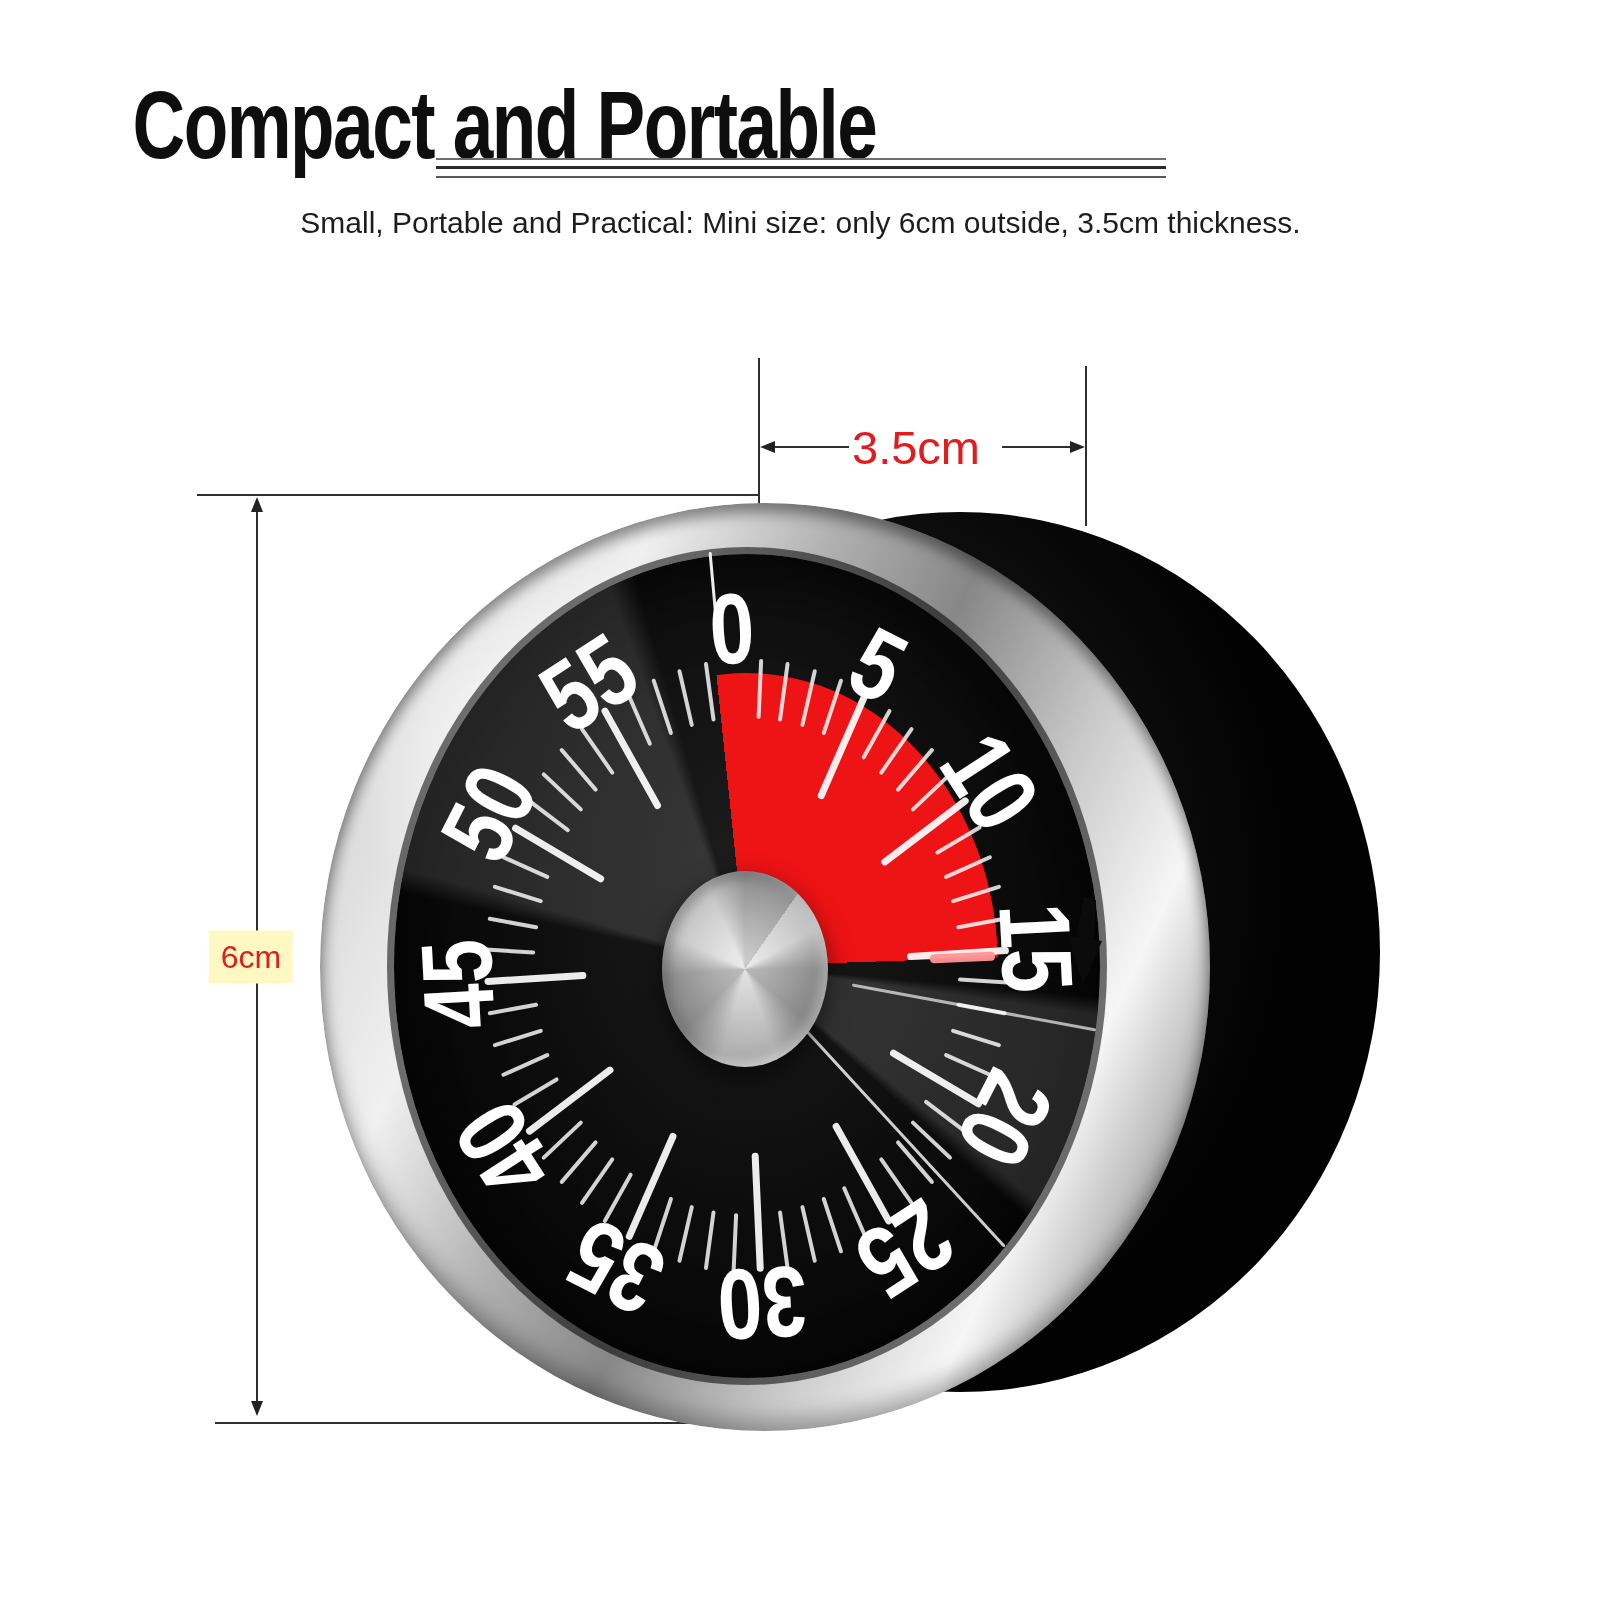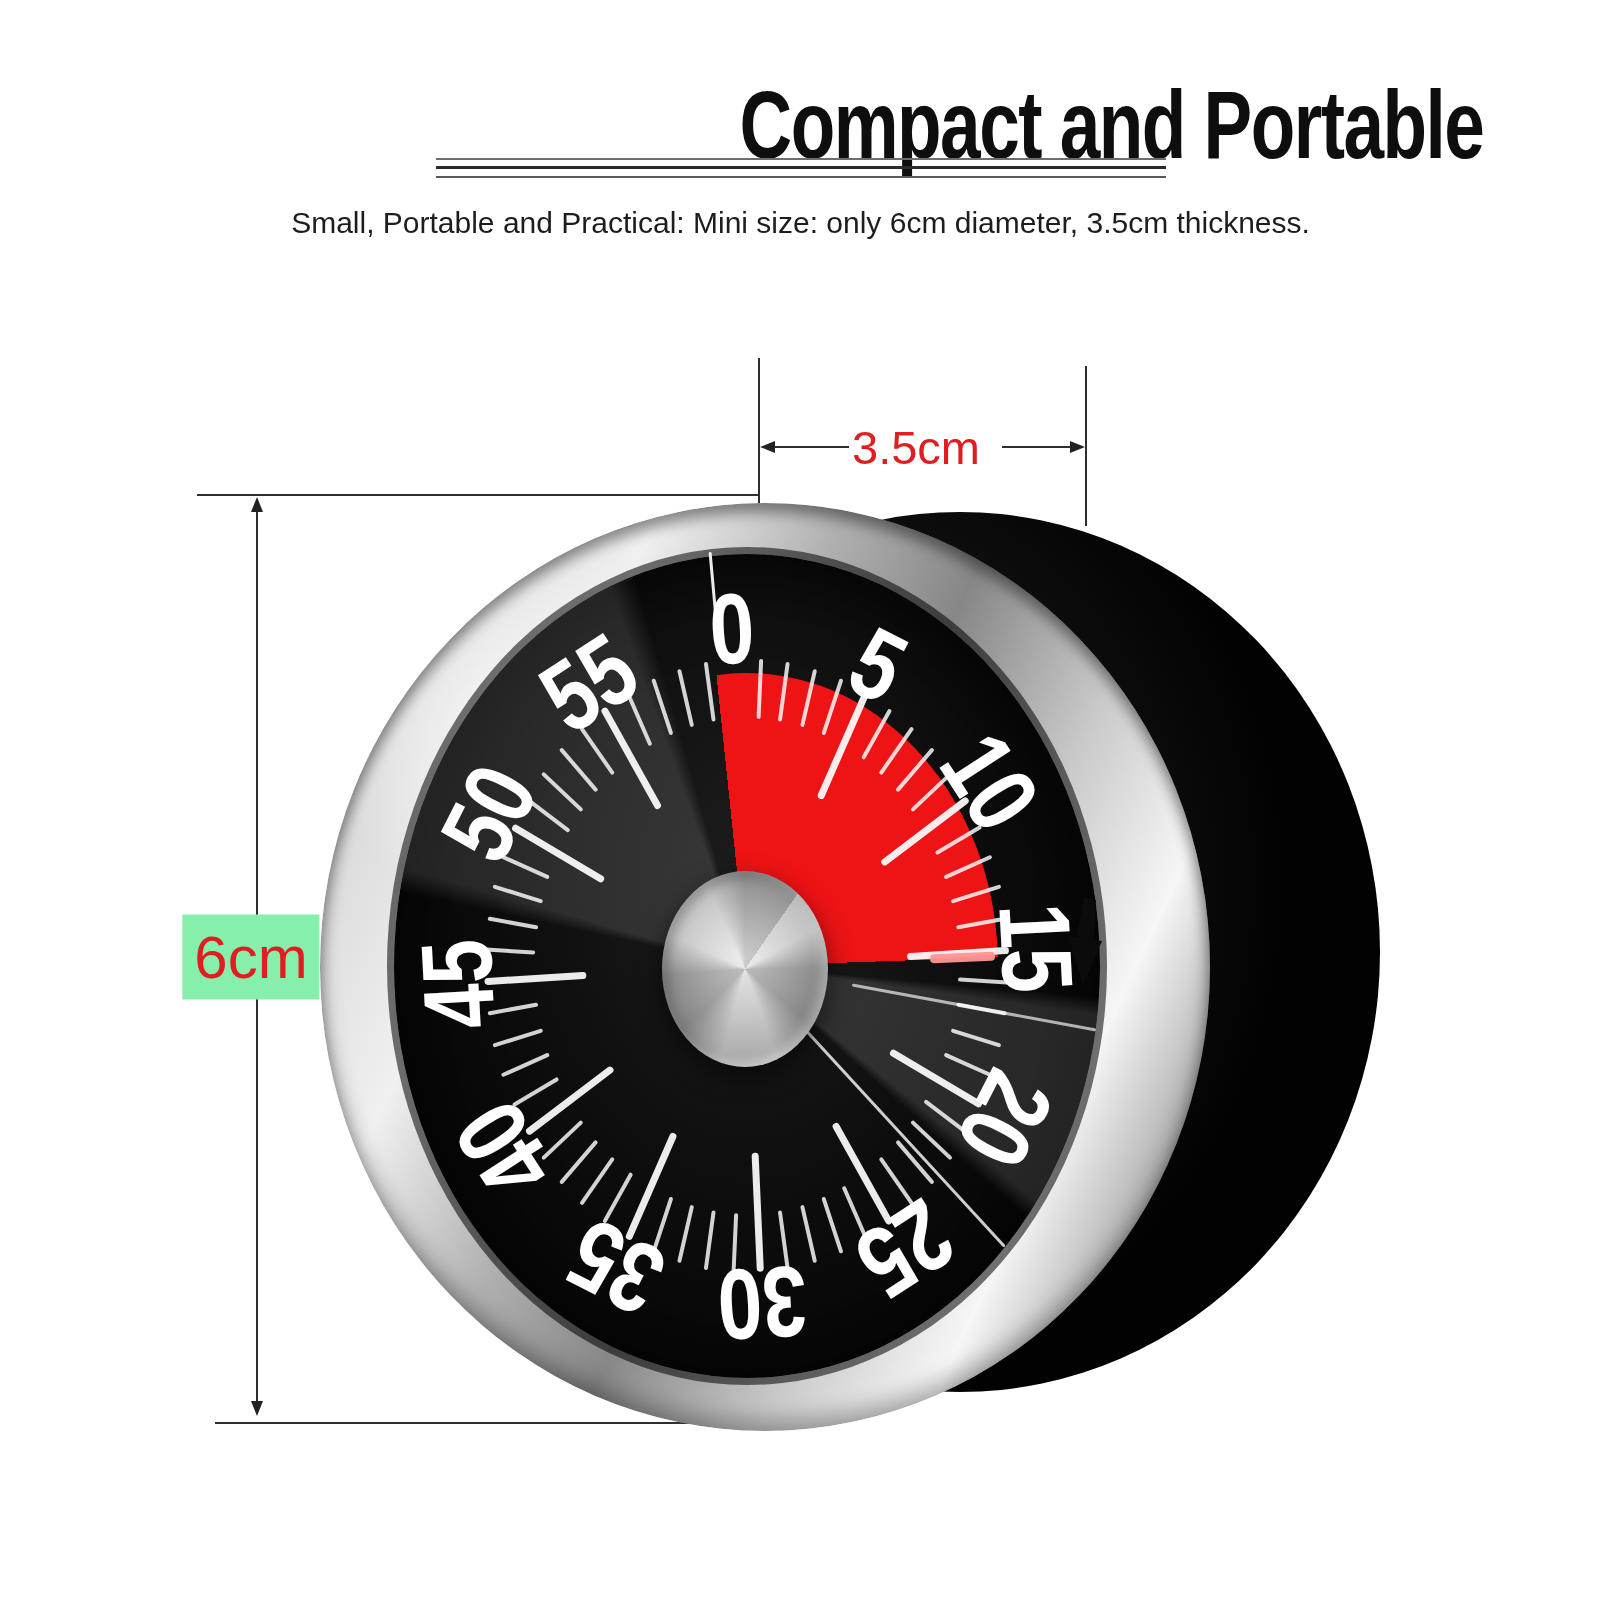--- a/index.html
+++ b/index.html
@@ -1,38 +1,38 @@
 <!DOCTYPE html>
 <html style="--accent: #e01d20; --dimline: #2f2f2f;"><head>
 <meta charset="utf-8">
 <style>
   html,body{margin:0;padding:0;background:#fff;}
   .canvas{position:relative;width:1601px;height:1601px;background:#fff;overflow:hidden;
           font-family:"Liberation Sans","DejaVu Sans",sans-serif;}
 
   
-  .title{position:absolute;top:70px;left:0;right:0;text-align:right;}
+  .title{position:absolute;top:70px;left:15px;right:0;text-align:left;}
   .title span{display:inline-block;font-size:96px;font-weight:bold;color:#0e0e0e;
               letter-spacing:-2px;transform:scaleX(0.76);transform-origin:center;white-space:nowrap;}
   .rules{position:absolute;top:158px;left:50%;transform:translateX(-50%);width:730px;}
   .rule1{height:2px;background:#6e6e6e;margin-bottom:6px;}
   .rule2{height:3px;background:#2b2b2b;margin-bottom:7px;}
   .rule3{height:2px;background:#585858;}
 
   
   .desc{position:absolute;top:203px;left:0;right:0;text-align:center;
         font-size:30px;line-height:40px;color:#1d1d1d;letter-spacing:0;}
 
   
   .dimline{position:absolute;background:var(--dimline,#2f2f2f);}
   .tri{position:absolute;width:0;height:0;}
   .dim-label{position:absolute;color:var(--accent,#e01d20);white-space:nowrap;}
   .label-35{left:916px;top:420px;transform:translateX(-50%);font-size:47px;}
-  .label-6{left:251px;top:957px;transform:translate(-50%,-50%);font-size:60px;
-           background:#86efac;padding:8px 12px;z-index:3;}
+  .label-6{left:251px;top:957px;transform:translate(-50%,-50%);font-size:32px;
+           background:#fef9c3;padding:8px 12px;z-index:3;}
 
   
   .timer{position:absolute;inset:0;}
   .rear-body{position:absolute;left:540px;top:512px;width:840px;height:880px;border-radius:50%;
              background:radial-gradient(ellipse 62% 62% at 30% 42%, #2e2e2e 0%, #161616 45%, #020202 95%);}
   .face-ring{position:absolute;left:320px;top:503px;width:890px;height:928px;border-radius:50%;
              background:
                radial-gradient(ellipse 45% 38% at 26% 26%, rgba(255,255,255,.85) 0%, rgba(255,255,255,0) 55%),
                linear-gradient(115deg,#9a9a9a 0%,#dcdcdc 14%,#f0f0f0 26%,#b0b0b0 40%,#878787 52%,#c9c9c9 66%,#f6f6f6 78%,#9c9c9c 90%,#565656 100%);
              box-shadow:inset 0 10px 14px rgba(0,0,0,.40), inset 0 -12px 20px rgba(0,0,0,.28);}
@@ -69,21 +69,21 @@
   <div class="title">
     <span>Compact and Portable</span>
   </div>
   <div class="rules">
     <div class="rule1"></div>
     <div class="rule2"></div>
     <div class="rule3"></div>
   </div>
 
   <div class="desc">
-    <div>Small, Portable and Practical: Mini size: only 6cm diameter, 3.5cm thickness.</div>
+    <div>Small, Portable and Practical: Mini size: only 6cm outside, 3.5cm thickness.</div>
   </div>
 
   <div>
     <div class="dimline" style="left:758px;top:358px;width:2px;height:165px;"></div>
     <div class="dimline" style="left:1085px;top:366px;width:2px;height:160px;"></div>
     <div class="dimline" style="left:763px;top:446px;width:86px;height:2px;"></div>
     <div class="tri" style="left:760px;top:441px;border-top:6px solid transparent;border-bottom:6px solid transparent;border-right:15px solid #222;"></div>
     <div class="dimline" style="left:1002px;top:446px;width:70px;height:2px;"></div>
     <div class="tri" style="left:1070px;top:441px;border-top:6px solid transparent;border-bottom:6px solid transparent;border-left:15px solid #222;"></div>
     <div class="dim-label label-35">3.5cm</div>

